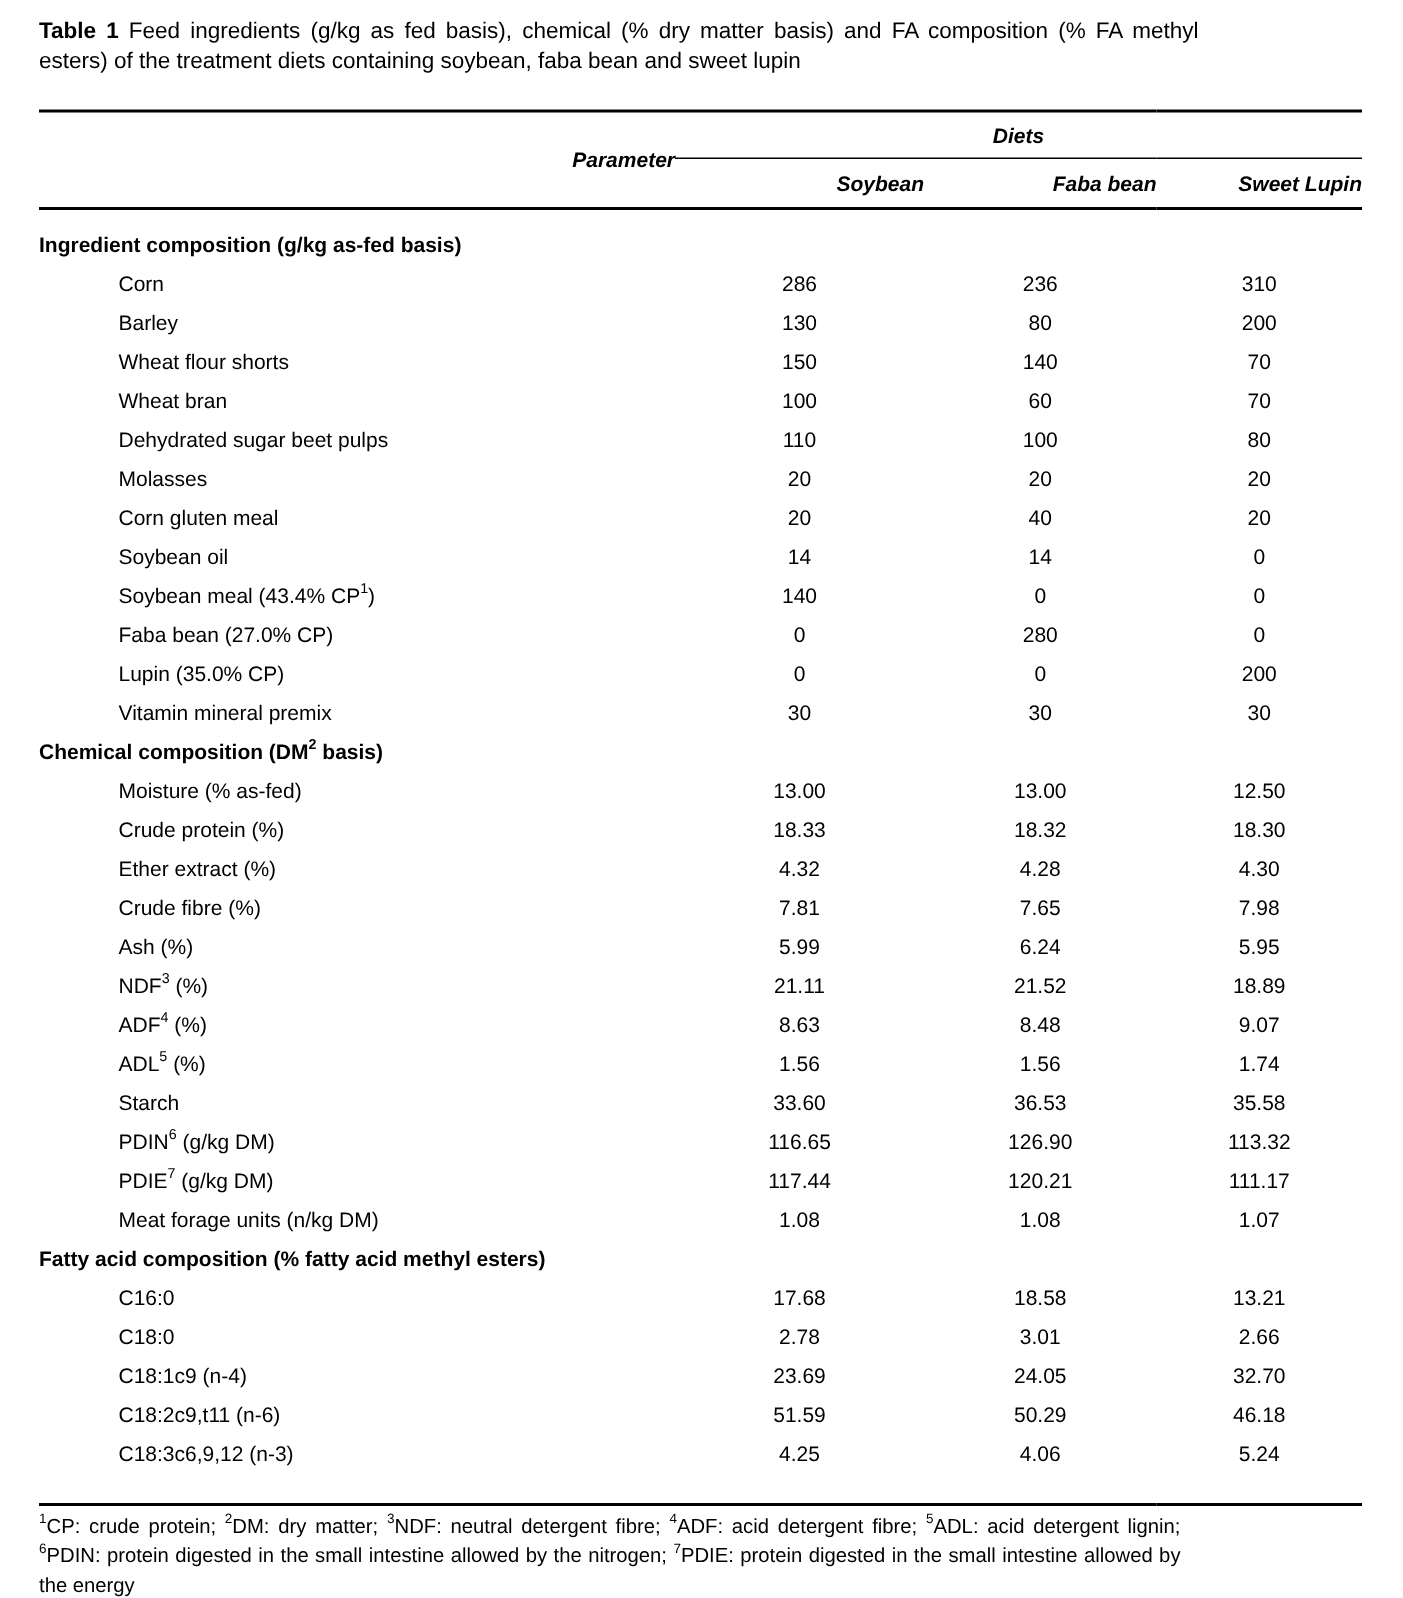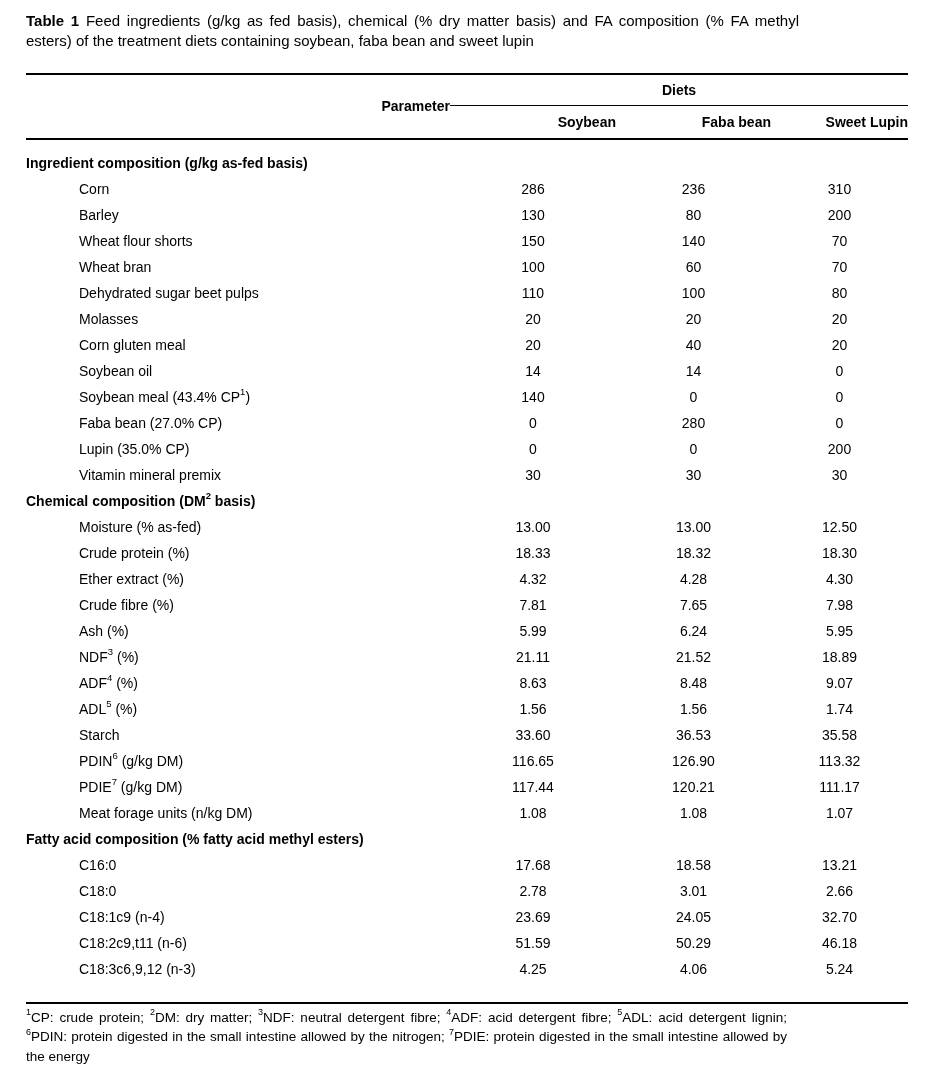--- a/index.html
+++ b/index.html
@@ -25,20 +25,21 @@
     width: 100%;
     border-collapse: collapse;
     table-layout: fixed;
     border-top: 2px solid #000;
     border-bottom: 2px solid #000;
   }
   thead th {
     font-size: 14px;
     font-weight: bold;
     padding: 0;
+    font-style: italic;
   }
   th.param-header {
     text-align: right;
     vertical-align: middle;
     padding-left: 1px;
     border-bottom: 2px solid #000;
   }
   th.group-header {
     height: 30px;
     text-align: center;

